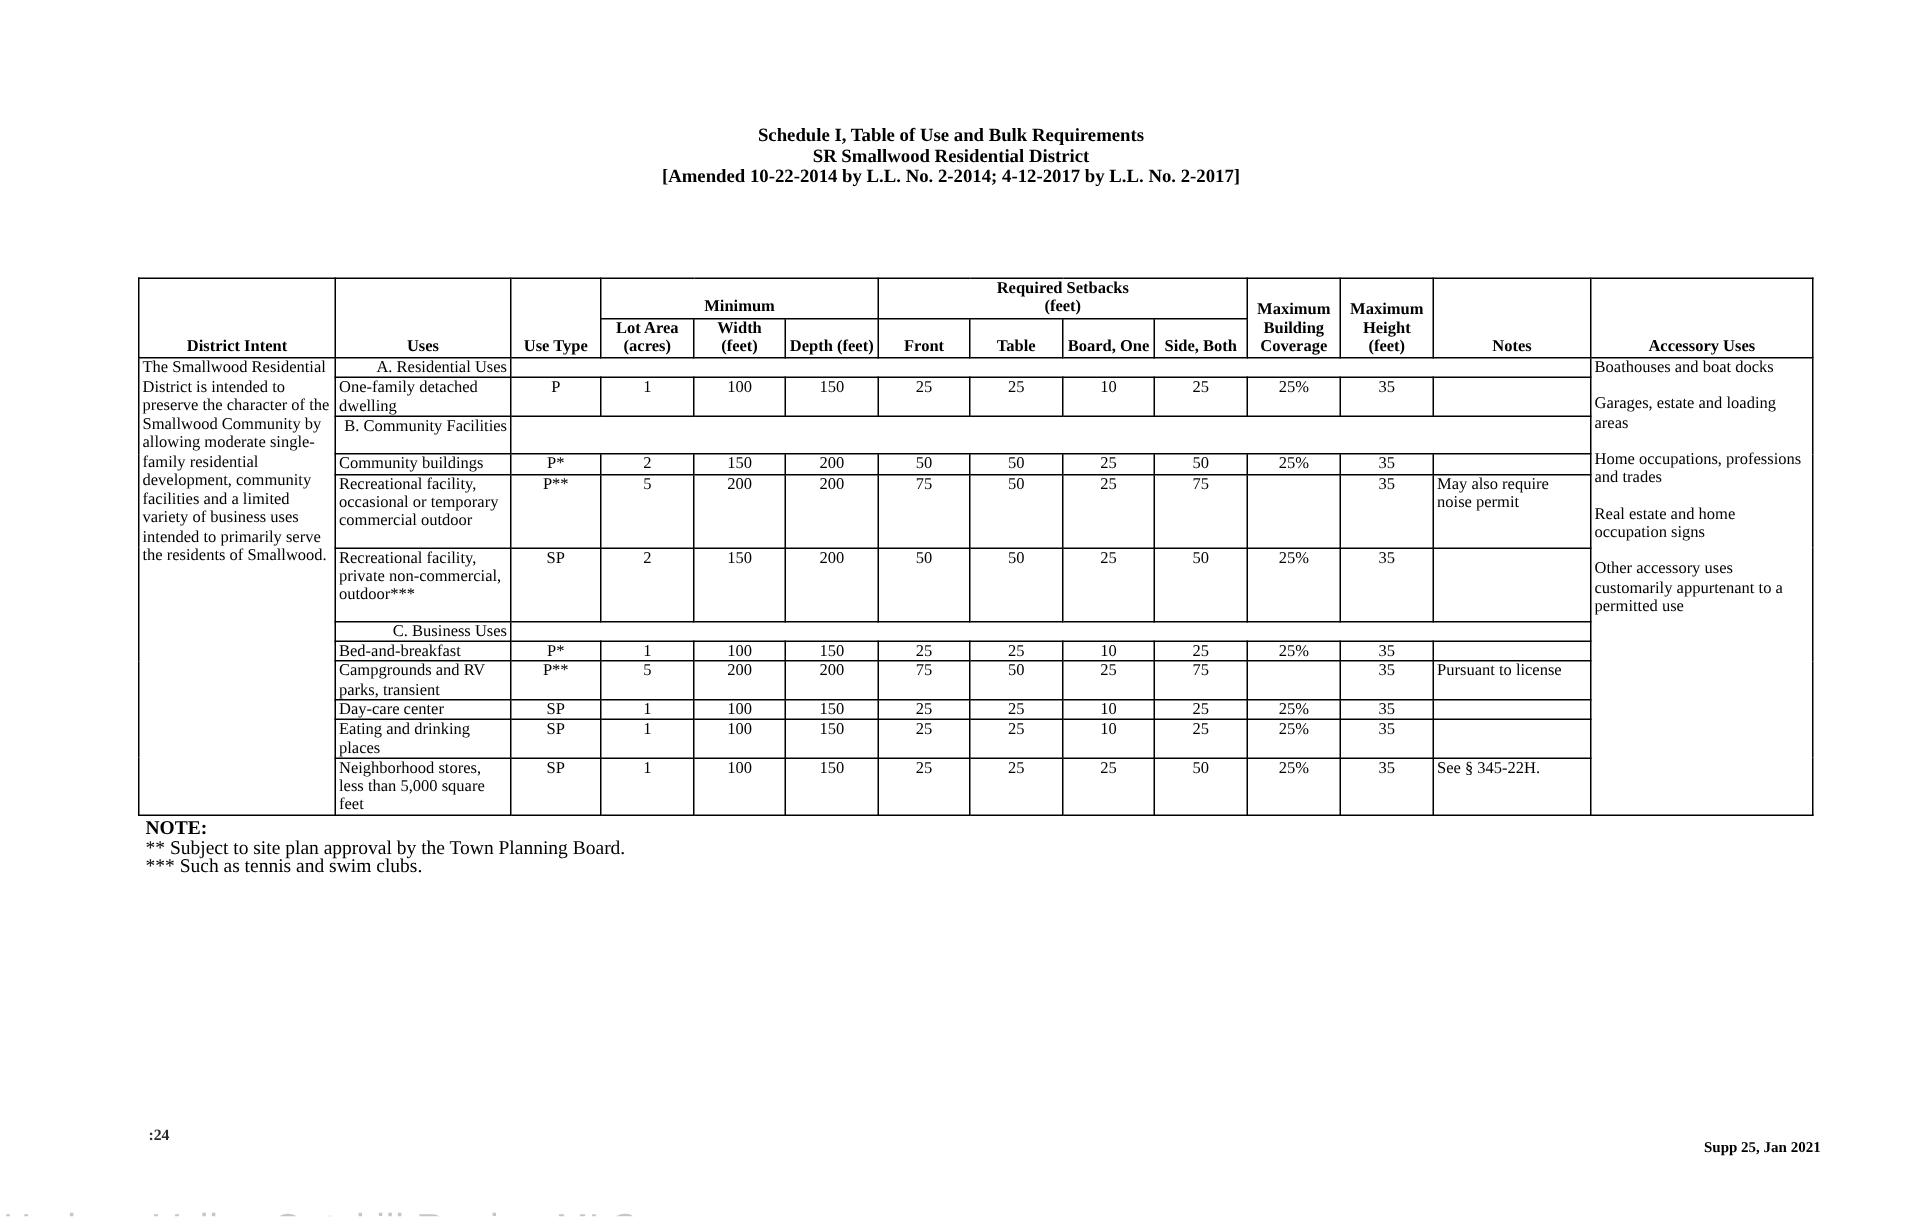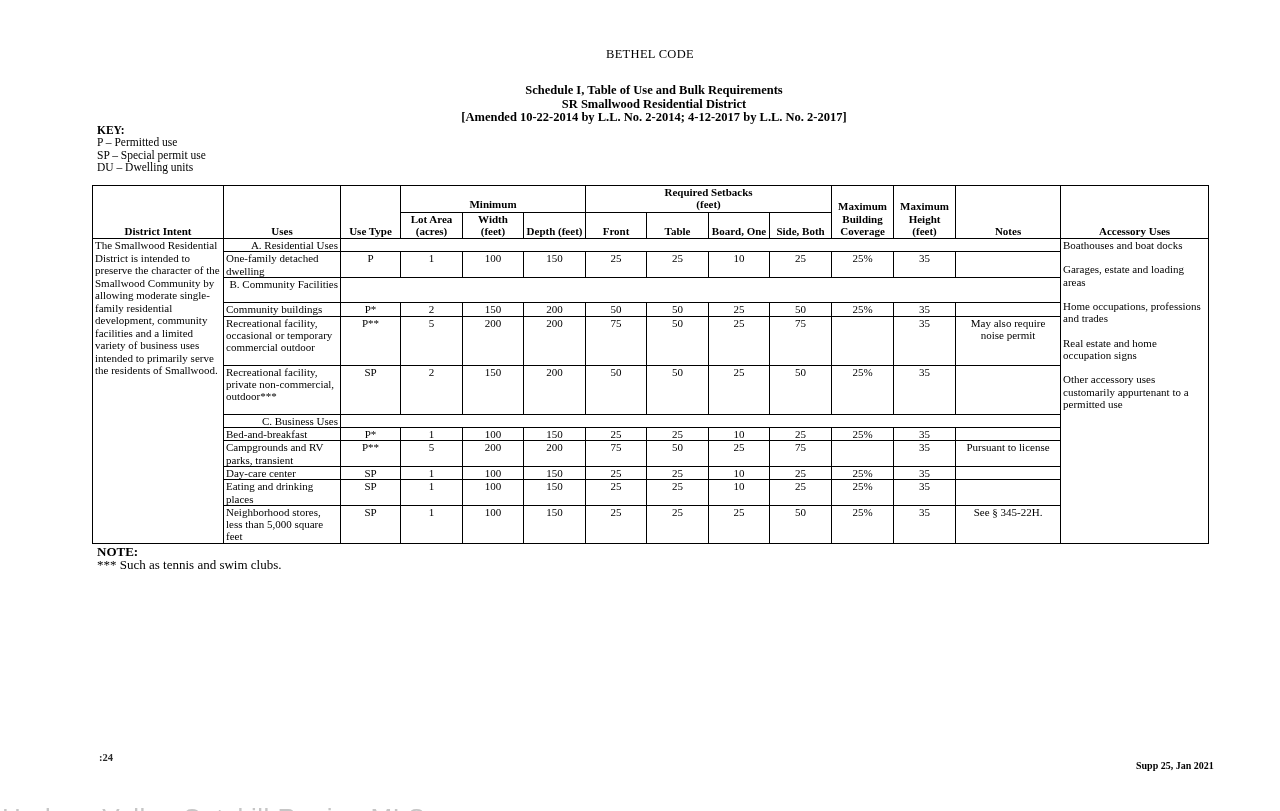--- a/index.html
+++ b/index.html
@@ -6,21 +6,21 @@
   .page {
     position:relative; width:1280px; height:811px; background:#ffffff;
     font-family:"Liberation Serif", serif; color:#000; overflow:hidden;
   }
   
   .code-title {
     position:absolute; left:92px; top:47px; width:1116px;
     text-align:center; font-size:12.5px; letter-spacing:0.3px;
   }
   .title-block {
-    position:absolute; left:96px; top:84px; width:1116px;
+    position:absolute; left:76px; top:84px; width:1116px;
     text-align:center; font-weight:bold; font-size:12.5px; line-height:13.5px;
   }
   
   .key-block { position:absolute; left:97px; top:124px; font-size:11.5px; line-height:12.4px; }
   .key-heading, .note-heading { font-weight:bold; }
   .note-block { position:absolute; left:97px; top:546px; font-size:13px; line-height:12.6px; }
   
   table.bulk {
     position:absolute; left:92px; top:185px; width:1116px;
     border-collapse:collapse; table-layout:fixed;
@@ -32,55 +32,48 @@
   }
   table.bulk th {
     font-weight:bold; vertical-align:bottom; text-align:center; padding-bottom:1px;
   }
   th.h-left { text-align:left; padding-left:3px; }
   th.pre { white-space:pre-line; vertical-align:middle; }
   td.di-cell { padding:1px 3px 0 3px; line-height:12.5px; }
   td.uses-cell { padding-left:16px; }
   td.section-cell { font-weight:normal; padding-left:16px; text-indent:-12px;text-align:right; }
   td.num { text-align:center; padding-top:1px; }
-  td.notes-cell { text-align:center; padding-top:1px; }
+  td.notes-cell { text-align:left; padding-top:1px; }
   td.acc-cell { padding:1px 3px 0 3px; }
   td.acc-cell p { margin:0 0 12px 0; }
   td.blank-cell { }
   
   .watermark {
     position:absolute; left:2px; top:755px;
     font-family:"Liberation Sans", sans-serif; font-size:26px;
     color:#c6c6c6; letter-spacing:0.5px; white-space:nowrap;margin-top:48px;
   }
   .page-ref {
     position:absolute; left:99px; top:752px; font-size:10.5px;
     font-weight:bold; color:#2a2a2a;
   }
   .supp { position:absolute; left:1136px; top:760px; font-size:10px; font-weight:bold; }
 </style>
 </head>
 <body>
 
 <div class="page">
 
-  <div class="code-title">BETHEL CODE</div>
 
   <div class="title-block">
     <div>Schedule I, Table of Use and Bulk Requirements</div>
     <div>SR Smallwood Residential District</div>
     <div>[Amended 10-22-2014 by L.L. No. 2-2014; 4-12-2017 by L.L. No. 2-2017]</div>
   </div>
 
-  <div class="key-block">
-    <div class="key-heading">KEY:</div>
-    <div>P – Permitted use</div>
-    <div>SP – Special permit use</div>
-    <div>DU – Dwelling units</div>
-  </div>
 
   <table class="bulk">
     <colgroup>
       <col style="width:131px">
         <col style="width:117px">
         <col style="width:60px">
       <col style="width:62px">
         <col style="width:61px">
         <col style="width:62px">
       <col style="width:61px">
@@ -260,20 +253,21 @@
         <td class="num">50</td>
         <td class="num">25%</td>
         <td class="num">35</td>
         <td class="notes-cell">See § 345-22H.</td>
       </tr>
     </tbody>
   </table>
 
   <div class="note-block">
     <div class="note-heading">NOTE:</div>
+    <div>** Subject to site plan approval by the Town Planning Board.</div>
     <div>*** Such as tennis and swim clubs.</div>
   </div>
 
   <div class="watermark">Hudson Valley Catskill Region MLS</div>
   <div class="page-ref">:24</div>
   <div class="supp">Supp 25, Jan 2021</div>
 
 </div>
 
 </body></html>

